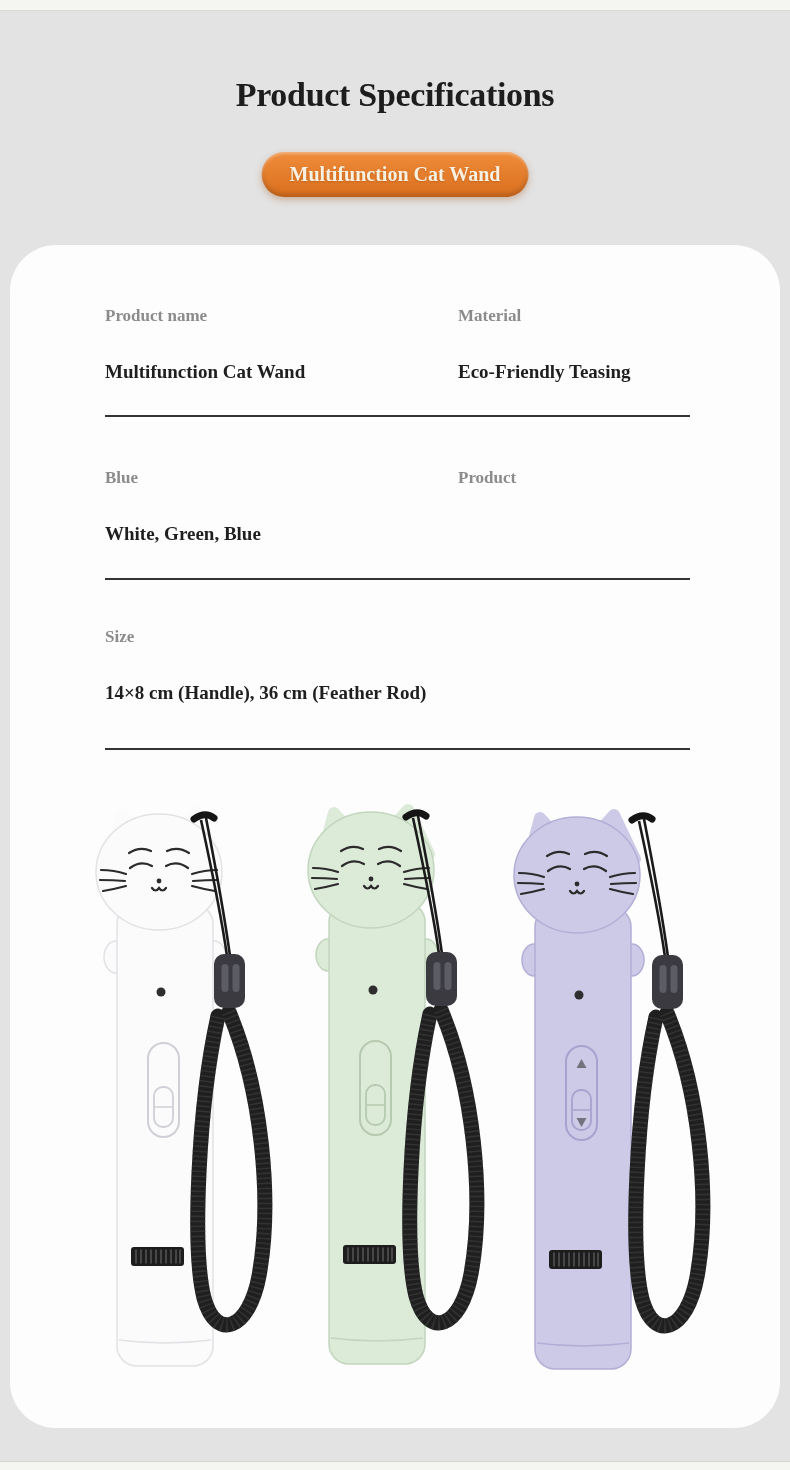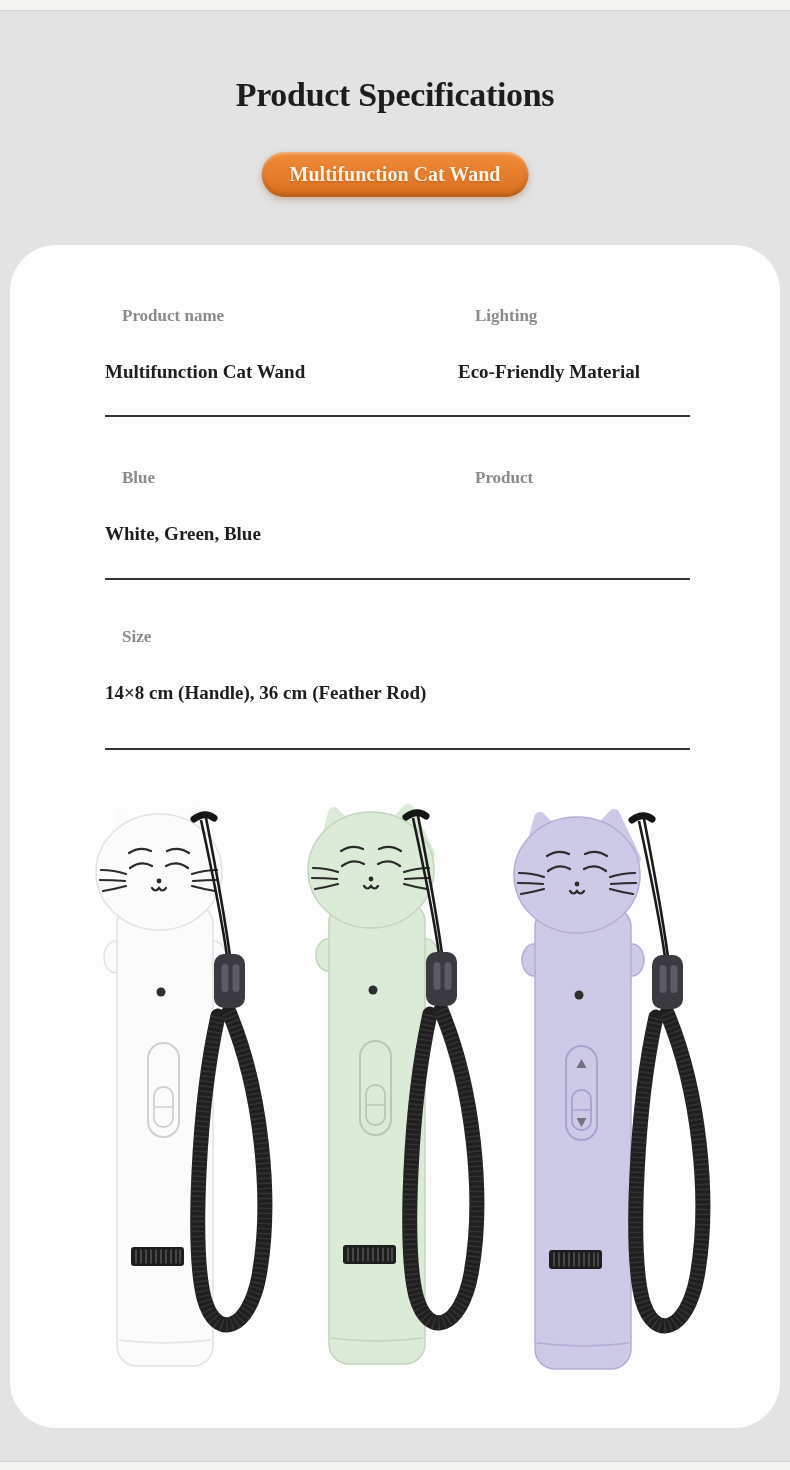--- a/index.html
+++ b/index.html
@@ -29,21 +29,21 @@
   }
   .card{
     position:absolute;left:10px;top:245px;width:770px;height:1183px;
     background:var(--card,#fdfdfd);border-radius:46px;
   }
   .spec-row{position:absolute;left:95px;width:675px;height:100px;}
   .row-0{top:60px}.row-1{top:222px}.row-2{top:381px}
   .spec-col{position:absolute;top:0;}
   .col-left{left:0;width:353px;}
   .col-right{left:353px;right:0;}
-  .spec-label{font-size:17px;font-weight:bold;color:var(--label,#8b8b8b);line-height:21px;margin-left:17px;}
+  .spec-label{font-size:17px;font-weight:bold;color:var(--label,#8b8b8b);line-height:21px;}
   .spec-value{margin-top:34px;font-size:19px;font-weight:bold;color:var(--value,#1f1f1f);
     line-height:24px;white-space:nowrap;}
   .divider{position:absolute;left:95px;width:585px;height:2px;background:var(--divider,#343434);}
   .div-0{top:170px}.div-1{top:333px}.div-2{top:503px}
   .gallery{position:absolute;left:0;top:0;width:770px;height:1183px;}
   .wand{position:absolute;width:210px;height:575px;}
   .wand svg{width:100%;height:100%;overflow:visible;display:block;}
   .wand-0{left:85px;top:561px}
   .wand-1{left:297px;top:559px}
   .wand-2{left:503px;top:564px}
@@ -66,22 +66,22 @@
   <div class="badge">Multifunction Cat Wand</div>
 
   <div class="card">
 
     <div class="spec-row row-0">
       <div class="spec-col col-left">
         <div class="spec-label">Product name</div>
         <div class="spec-value">Multifunction Cat Wand</div>
       </div>
       <div class="spec-col col-right">
-        <div class="spec-label">Lighting</div>
-        <div class="spec-value">Eco-Friendly Material</div>
+        <div class="spec-label">Material</div>
+        <div class="spec-value">Eco-Friendly Teasing</div>
       </div>
     </div>
     <div class="divider div-0"></div>
 
     <div class="spec-row row-1">
       <div class="spec-col col-left">
         <div class="spec-label">Blue</div>
         <div class="spec-value">White, Green, Blue</div>
       </div>
       <div class="spec-col col-right">

